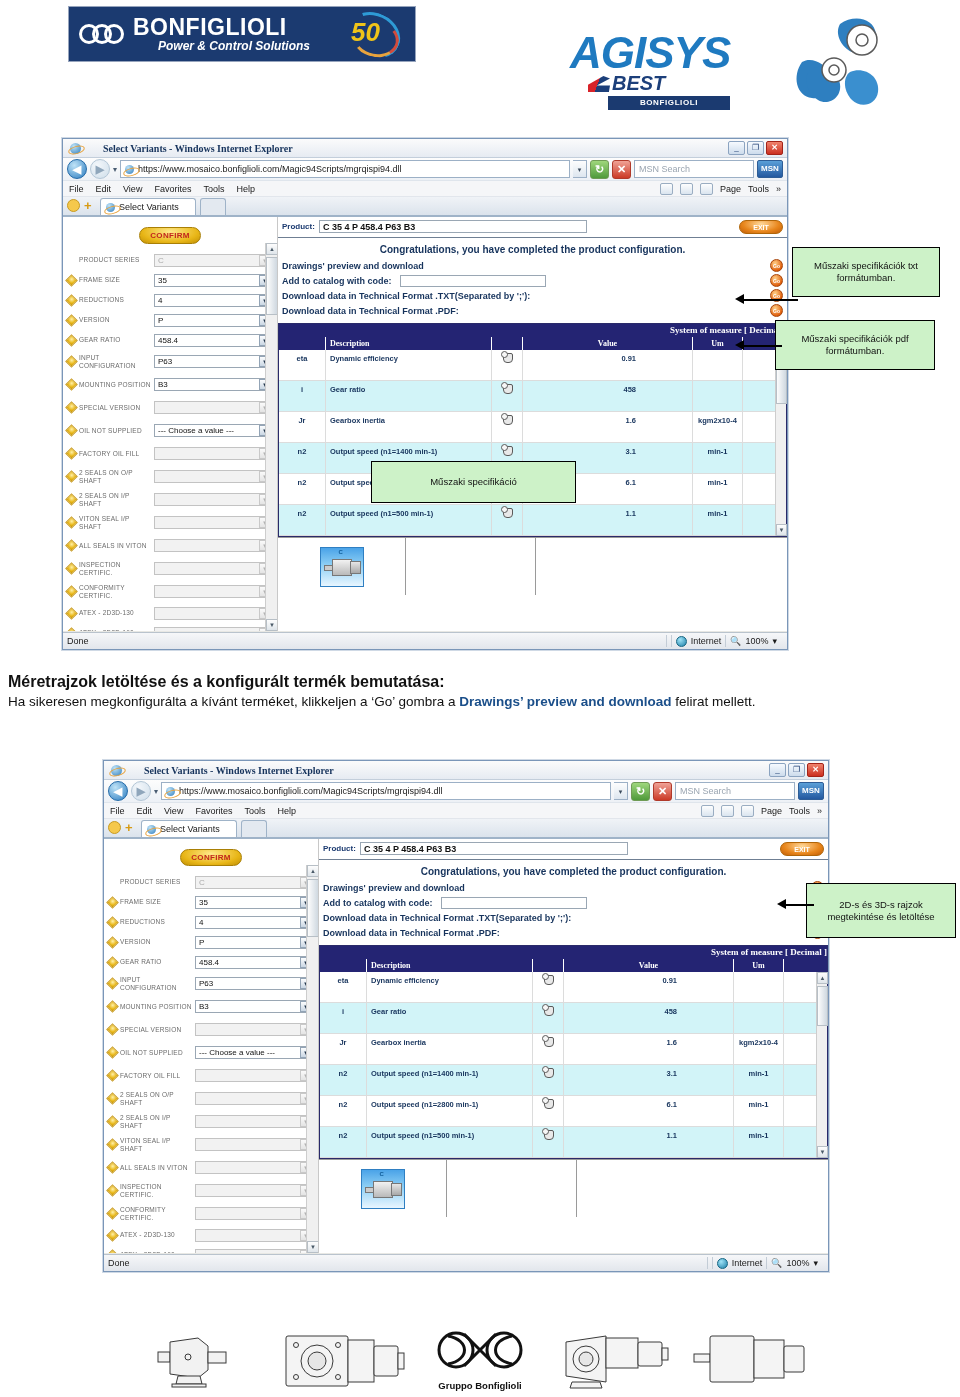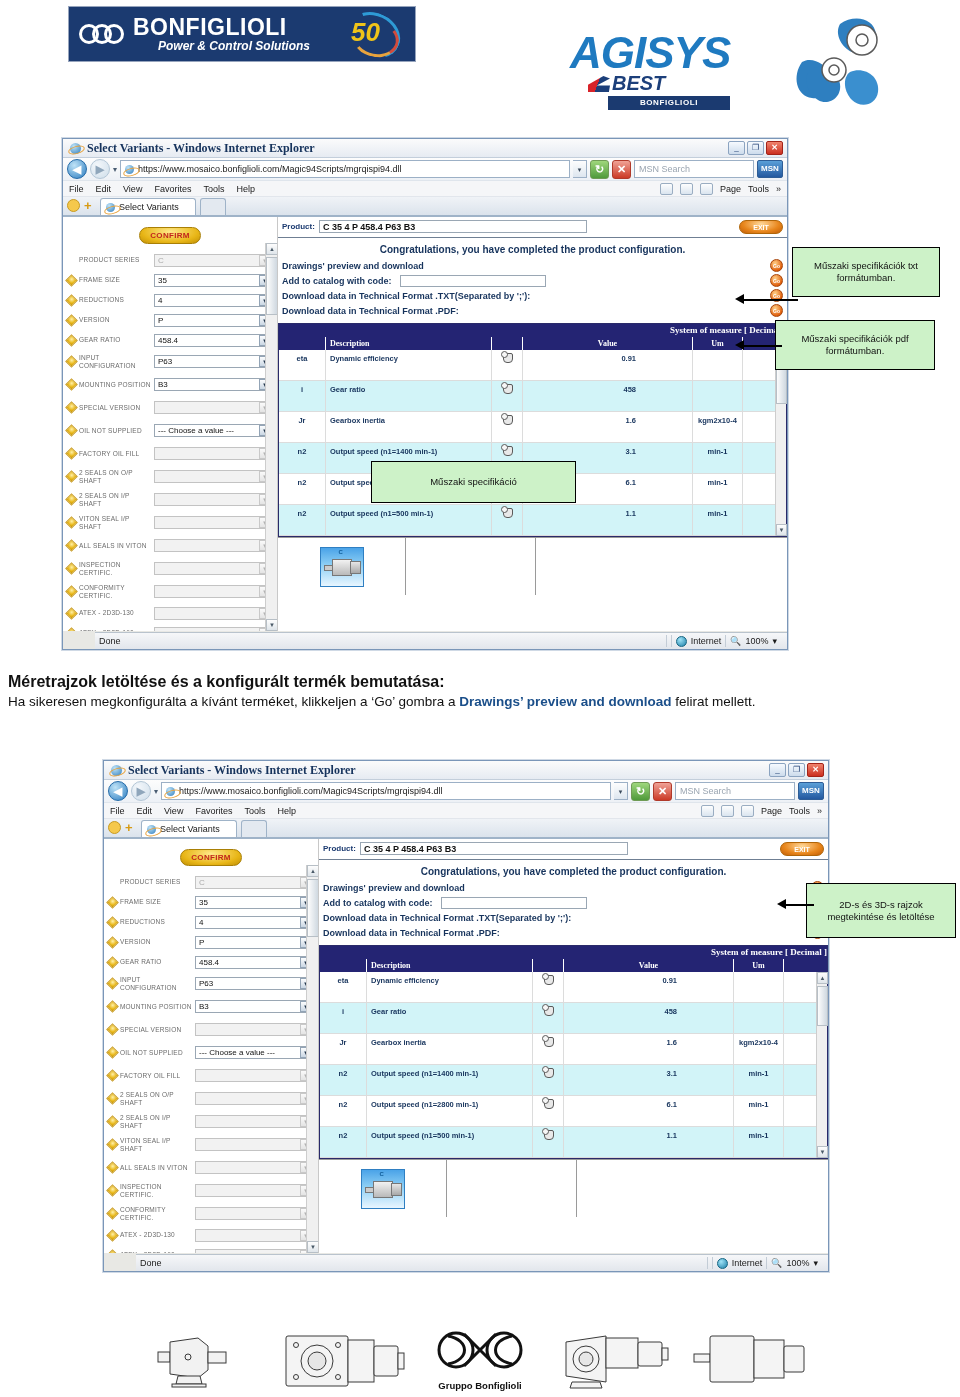--- a/index.html
+++ b/index.html
@@ -100,22 +100,23 @@
   }
   .ie-icon::before {
     content:""; position:absolute; inset:1px; border-radius:50%;
     background:radial-gradient(circle at 35% 30%, #bfe3f7, #2e7dbd);
   }
   .ie-icon::after {
     content:""; position:absolute; left:-1px; top:4px; width:15px; height:6px;
     border:1.5px solid #e8a33d; border-radius:50%; transform:rotate(-15deg);
   }
   .title-text {
-    font-size:12px; font-weight:bold; color:#16335c; white-space:nowrap;
+    font-size:10px; font-weight:bold; color:#16335c; white-space:nowrap;
     font-family:"Liberation Serif", serif;
+    margin-left:16px;
   }
   .win-btns { margin-left:auto; display:flex; gap:2px; padding-right:2px; }
   .wb {
     width:17px; height:14px; border:1px solid #8ba3c0; border-radius:2px;
     background:linear-gradient(#f6fafe,#cddcec);
     font-size:8px; line-height:12px; text-align:center; color:#1b3a70;
   }
   .wb.close { background:linear-gradient(#f0836d,#cb2f20); border-color:#a32318; color:#fff; font-weight:bold; }
 
   .navbar {
@@ -356,21 +357,21 @@
   .thumb-img .gmot {
     position:absolute; left:29px; top:13px; width:11px; height:13px;
     background:linear-gradient(#e6e6e6,#a8a8a8); border:1px solid #777;
   }
   .thumb-img .c-lab { position:absolute; left:18px; top:1px; font-size:6px; font-weight:bold; color:#0d5a96; }
 
   
   .statusbar {
     position:absolute; left:0; right:0; bottom:0; height:17px;
     background:linear-gradient(#f6f7f9,#e2e6ec); border-top:1px solid #b9c3cd;
-    display:flex; align-items:center; padding:0 4px;margin-left:32px;
+    display:flex; align-items:center; padding:0 4px;
   }
   .st-done { font-size:9px; color:#1a1a1a; }
   .st-zone { margin-left:auto; display:flex; align-items:center; gap:4px; padding-right:6px; }
   .globe {
     width:11px; height:11px; border-radius:50%;
     background:radial-gradient(circle at 35% 30%, #9fe3f7, #1c7fa8);
     border:1px solid #156582;
   }
   .st-txt { font-size:9px; color:#1a1a1a; }
   .mag { font-size:9px; color:#1c7fa8; }

